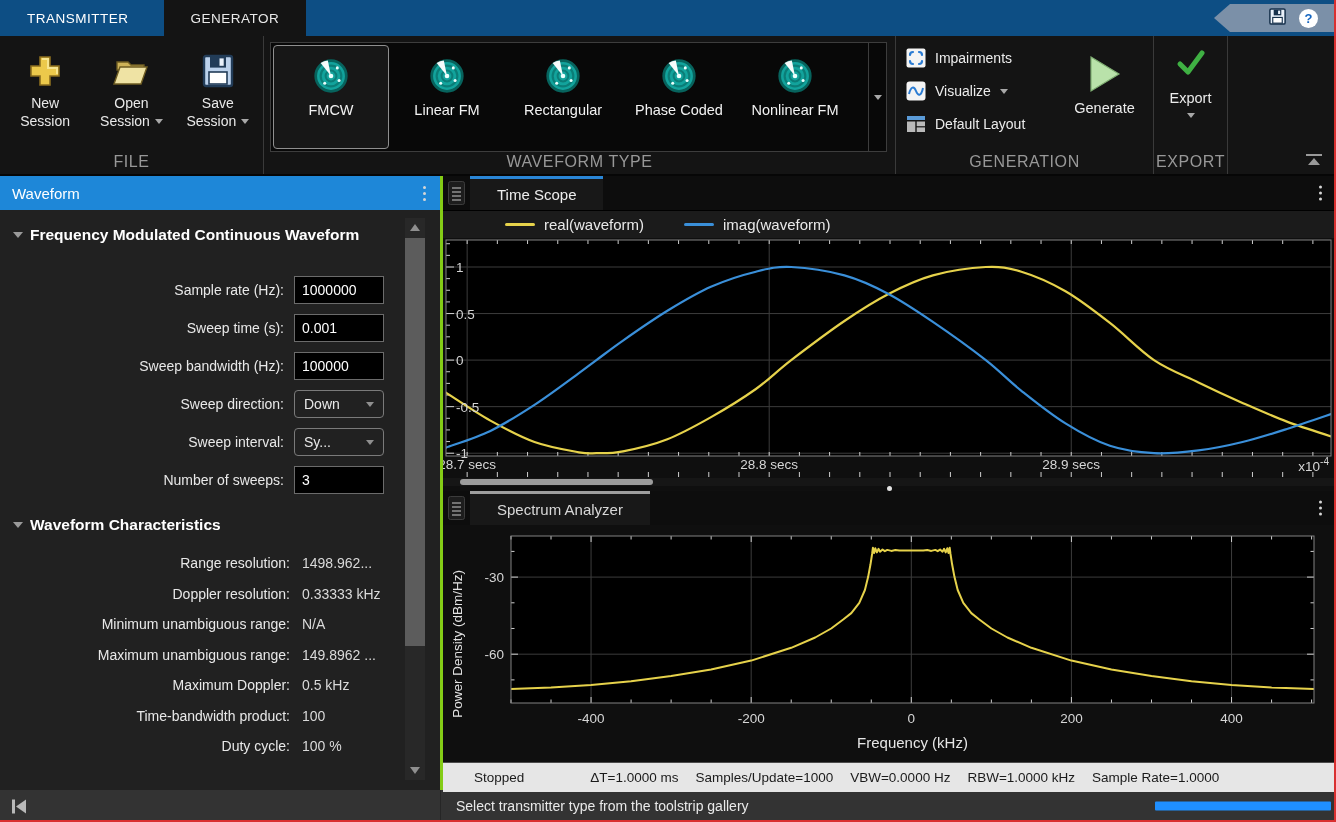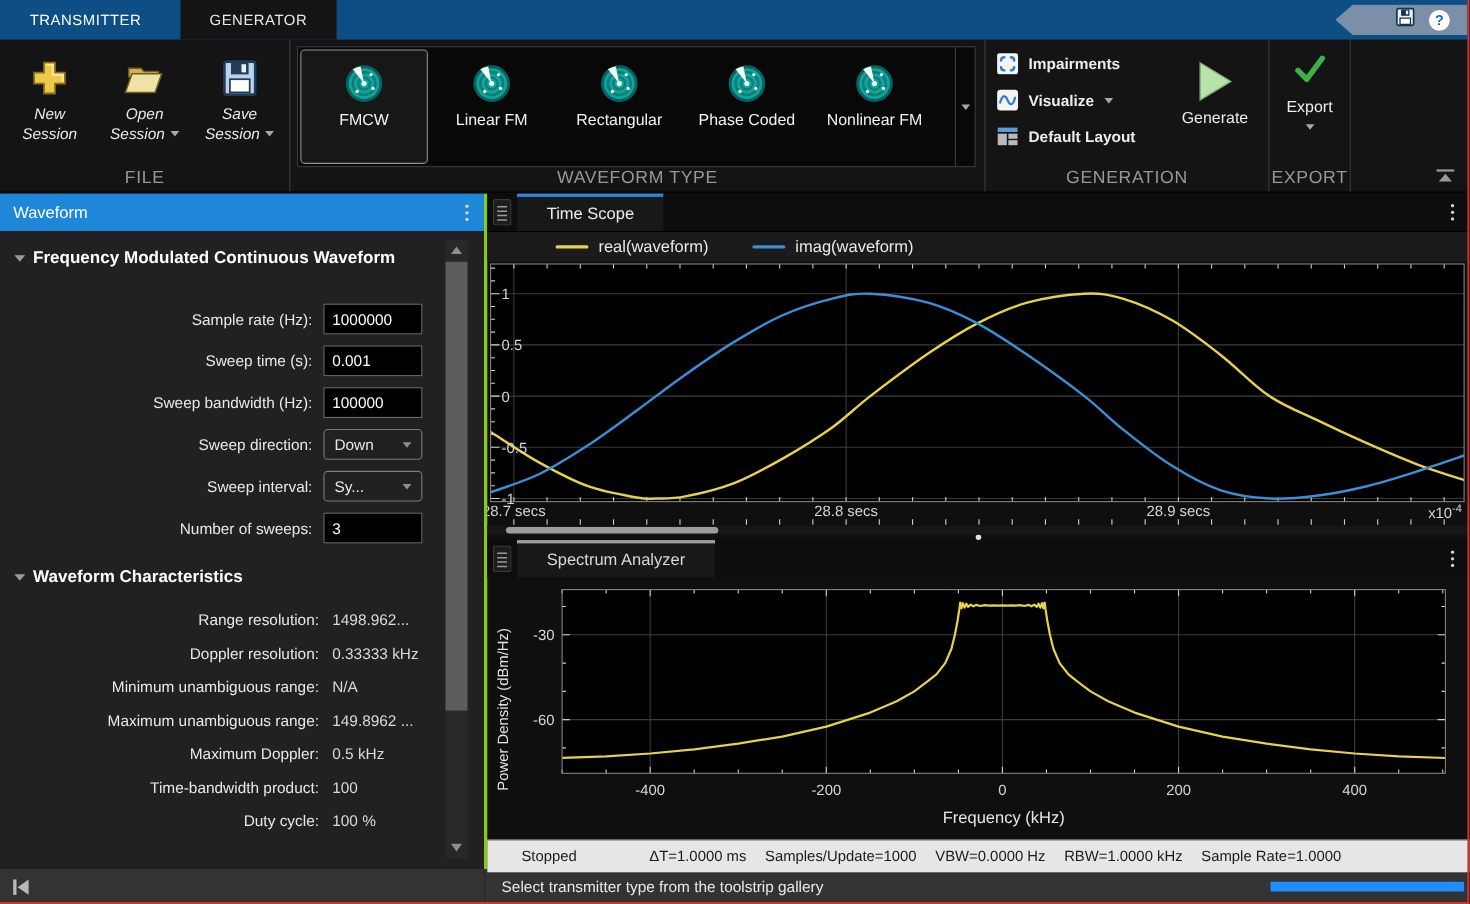--- a/index.html
+++ b/index.html
@@ -17,41 +17,41 @@
 
   
   #toolstrip { height:140px; background:#141414; display:flex; border-bottom:2px solid #060606; }
   .ts-section { display:flex; flex-direction:column; border-right:1px solid #3a3a3a; }
   .ts-section:last-child { border-right:none; }
   .ts-body { flex:1; display:flex; }
   .ts-caption { height:20px; text-align:center; color:#989898; font-size:16px; letter-spacing:.6px; line-height:15px; }
 
   
   #sec-file { width:264px; }
-  #sec-file .ts-body { padding:8px 8px 0 8px; gap:12px; justify-content:center;font-style:italic; }
+  #sec-file .ts-body { padding:8px 8px 0 8px; gap:12px; justify-content:center; }
   .big-btn { width:80px; display:flex; flex-direction:column; align-items:center; color:#e9e9e9; font-size:14px; line-height:18px; cursor:default; }
   .big-btn .icon-slot { height:46px; display:flex; align-items:center; justify-content:center; margin-top:4px; }
   .lbl2 { display:flex; align-items:center; gap:5px; }
   .caret { width:0; height:0; border-left:4px solid transparent; border-right:4px solid transparent; border-top:5px solid #a8a8a8; }
 
   
   #sec-gallery { width:632px; }
   #sec-gallery .ts-body { padding:6px 8px 2px 6px; }
   .gallery-box { flex:1; background:#080808; border:1px solid #3d3d3d; display:flex; }
   .gallery-items { flex:1; display:flex; padding:2px 0 2px 2px; }
   .gal-item { width:116px; display:flex; flex-direction:column; align-items:center; padding-top:12px; color:#f2f2f2; font-size:14.5px; line-height:18px; text-align:center; border:1px solid transparent; }
   .gal-item.selected { border:1px solid #8f8f8f; border-radius:4px; background:#171717; }
   .gal-item svg { margin-bottom:7px; }
   .gal-arrow { width:18px; border-left:1px solid #3d3d3d; display:flex; align-items:center; justify-content:center; }
 
   
   #sec-generation { width:258px; }
   #sec-generation .ts-body { padding:10px 2px 0 10px; }
   .gen-col { width:152px; display:flex; flex-direction:column; gap:9px; }
-  .gen-row { display:flex; align-items:center; gap:9px; color:#ececec; font-size:14px; height:24px;font-weight:bold; }
+  .gen-row { display:flex; align-items:center; gap:9px; color:#ececec; font-size:14px; height:24px; }
   .gen-big { flex:1; display:flex; flex-direction:column; align-items:center; justify-content:flex-start; color:#ececec; font-size:14.5px; }
   .gen-big .icon-slot { height:52px; display:flex; align-items:center; justify-content:center; margin-top:2px; }
 
   
   #sec-export { width:74px; }
   #sec-export .ts-body { flex-direction:column; align-items:center; }
 
   #sec-spacer { flex:1; position:relative; }
   #collapse-ribbon { position:absolute; right:14px; bottom:8px; width:16px; height:12px; cursor:default; }
   #collapse-ribbon .bar { height:2px; background:#9a9a9a; margin-bottom:2px; }

